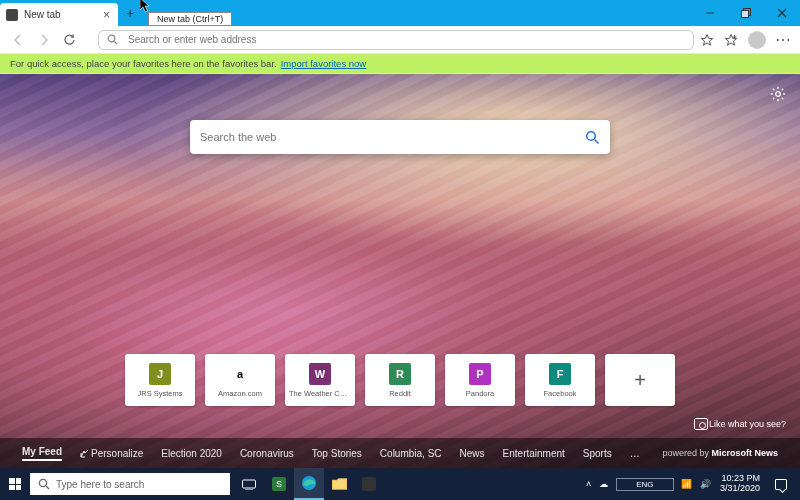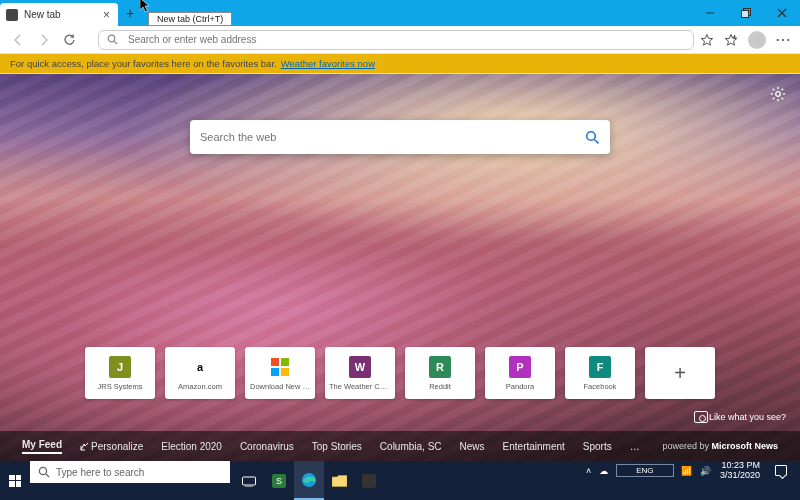--- a/index.html
+++ b/index.html
@@ -23,21 +23,21 @@
   
   .addrbar { height:28px; background:#fff; border-bottom:1px solid #e5e5e5; display:flex; align-items:center; padding:0 6px; gap:2px; }
   .navbtn { width:24px; height:24px; display:flex; align-items:center; justify-content:center; color:#666; cursor:pointer; border-radius:3px; }
   .navbtn.disabled { color:#bbb; cursor:default; }
   .url-field { flex:1; height:20px; border:1px solid #ccc; border-radius:6px; display:flex; align-items:center; padding:0 8px; font-size:10px; color:#888; gap:10px;margin-left:14px; }
   .url-field input { border:none; outline:none; flex:1; font-size:10px; color:#333; background:transparent; }
   .addr-icon { width:22px; height:22px; display:flex; align-items:center; justify-content:center; color:#555; cursor:pointer; }
   .profile-avatar { width:18px; height:18px; background:#c9c9c9; border-radius:50%; margin:0 4px; }
 
   
-  .favbar { height:20px; background:#eab308; border-bottom:1px solid #e0e0e0; display:flex; align-items:center; padding:0 10px; font-size:9.5px; color:#444; gap:4px; }
+  .favbar { height:20px; background:#bef264; border-bottom:1px solid #e0e0e0; display:flex; align-items:center; padding:0 10px; font-size:9.5px; color:#444; gap:4px; }
   .favbar a { color:#0067B8; text-decoration:underline; cursor:pointer; }
 
   
   .content {
     flex:1; position:relative; overflow:hidden;
     background:
       radial-gradient(ellipse 70% 40% at 65% 15%, #f5d9b2 0%, rgba(245,217,178,0) 70%),
       radial-gradient(ellipse 80% 50% at 30% 70%, #c96a8a 0%, rgba(201,106,138,0.4) 50%, rgba(201,106,138,0) 80%),
       linear-gradient(180deg, #5a457e 0%, #8a6a9c 15%, #b88294 25%, #cc8b8f 32%, #b0616f 45%, #a85a6c 55%, #8a4858 70%, #6b3a48 85%, #4a2a38 100%);
     padding-left: 20px;
@@ -65,21 +65,21 @@
   .likebar .cam { width:14px; height:12px; border:1px solid #fff; border-radius:2px; position:relative; }
   .likebar .cam::before { content:""; position:absolute; left:4px; top:3px; width:5px; height:5px; border:1px solid #fff; border-radius:50%; }
 
   .feedbar { position:absolute; bottom:0; left:0; right:0; height:30px; background:rgba(10,10,10,0.55); display:flex; align-items:center; padding:0 22px; gap:18px; color:#e8e8e8; font-size:10px; z-index:3; }
   .feedbar .item { cursor:pointer; white-space:nowrap; }
   .feedbar .item.active { font-weight:700; border-bottom:2px solid #fff; padding-bottom:2px; }
   .feedbar .powered { margin-left:auto; font-size:9px; color:#ccc; }
   .feedbar .powered b { color:#fff; font-weight:600; }
 
   
-  .taskbar { height:39px; background:#14213a; display:flex; align-items:flex-start; color:#fff; font-size:10px; position:relative; }
+  .taskbar { height:32px; background:#14213a; display:flex; align-items:center; color:#fff; font-size:10px; position:relative; }
   .start { width:30px; height:100%; display:flex; align-items:center; justify-content:center; cursor:pointer; }
   .start-grid { width:12px; height:12px; display:grid; grid-template-columns:1fr 1fr; grid-template-rows:1fr 1fr; gap:1px; }
   .start-grid span { background:#fff; }
   .task-search { width:200px; height:22px; background:#fff; display:flex; align-items:center; padding:0 8px; gap:6px; color:#666; font-size:10px; margin-right:4px; }
   .task-icons { display:flex; align-items:center; height:100%; }
   .task-icons .ti { width:30px; height:100%; display:flex; align-items:center; justify-content:center; cursor:pointer; }
   .task-icons .ti.active { background:#2a3a55; border-bottom:2px solid #76b9ed; }
   .tray { margin-left:auto; display:flex; align-items:center; gap:8px; padding:0 6px; font-size:9px; }
   .tray .clock { text-align:right; line-height:1.1; }
   .tray .chip { padding:1px 19px; border:1px solid #7a8aa5; font-size:8px; }
@@ -164,21 +164,21 @@
         <line x1="10.5" y1="2" x2="10.5" y2="6" stroke="#555"></line>
         <line x1="8.5" y1="4" x2="12.5" y2="4" stroke="#555"></line>
       </svg>
     </div>
   <div class="profile-avatar"></div>
   <div class="addr-icon">⋯</div>
 </div>
 
 <div class="favbar">
   <span>For quick access, place your favorites here on the favorites bar.</span>
-  <a>Weather favorites now</a>
+  <a>Import favorites now</a>
 </div>
 
 <div class="content">
 
   <div class="gear">
     <svg width="16" height="16" viewBox="0 0 16 16">
         <circle cx="8" cy="8" r="2.3" fill="none" stroke="#fff" stroke-width="1.3"></circle>
         <g stroke="#fff" stroke-width="1.3">
           <line x1="8" y1="0.8" x2="8" y2="3"></line>
           <line x1="8" y1="13" x2="8" y2="15.2"></line>
@@ -203,31 +203,20 @@
   </div>
 
   <div class="tiles" id="tiles">
       <div class="tile">
         <div class="tile-icon" style="background:#7E8F1E;color:#fff">J</div>
         <div class="tile-label">JRS Systems</div>
       </div>
       <div class="tile">
         <div class="tile-icon" style="background:#FFFFFF;color:#000000">a</div>
         <div class="tile-label">Amazon.com</div>
-      </div>
-      <div class="tile">
-        <div class="tile-icon" style="background:transparent">
-          <svg width="18" height="18">
-            <rect x="0" y="0" width="8" height="8" fill="#F25022"></rect>
-            <rect x="10" y="0" width="8" height="8" fill="#7FBA00"></rect>
-            <rect x="0" y="10" width="8" height="8" fill="#00A4EF"></rect>
-            <rect x="10" y="10" width="8" height="8" fill="#FFB900"></rect>
-          </svg>
-        </div>
-        <div class="tile-label">Download New …</div>
       </div>
       <div class="tile">
         <div class="tile-icon" style="background:#7B3074;color:#fff">W</div>
         <div class="tile-label">The Weather Ch…</div>
       </div>
       <div class="tile">
         <div class="tile-icon" style="background:#2E8B57;color:#fff">R</div>
         <div class="tile-label">Reddit</div>
       </div>
       <div class="tile">

